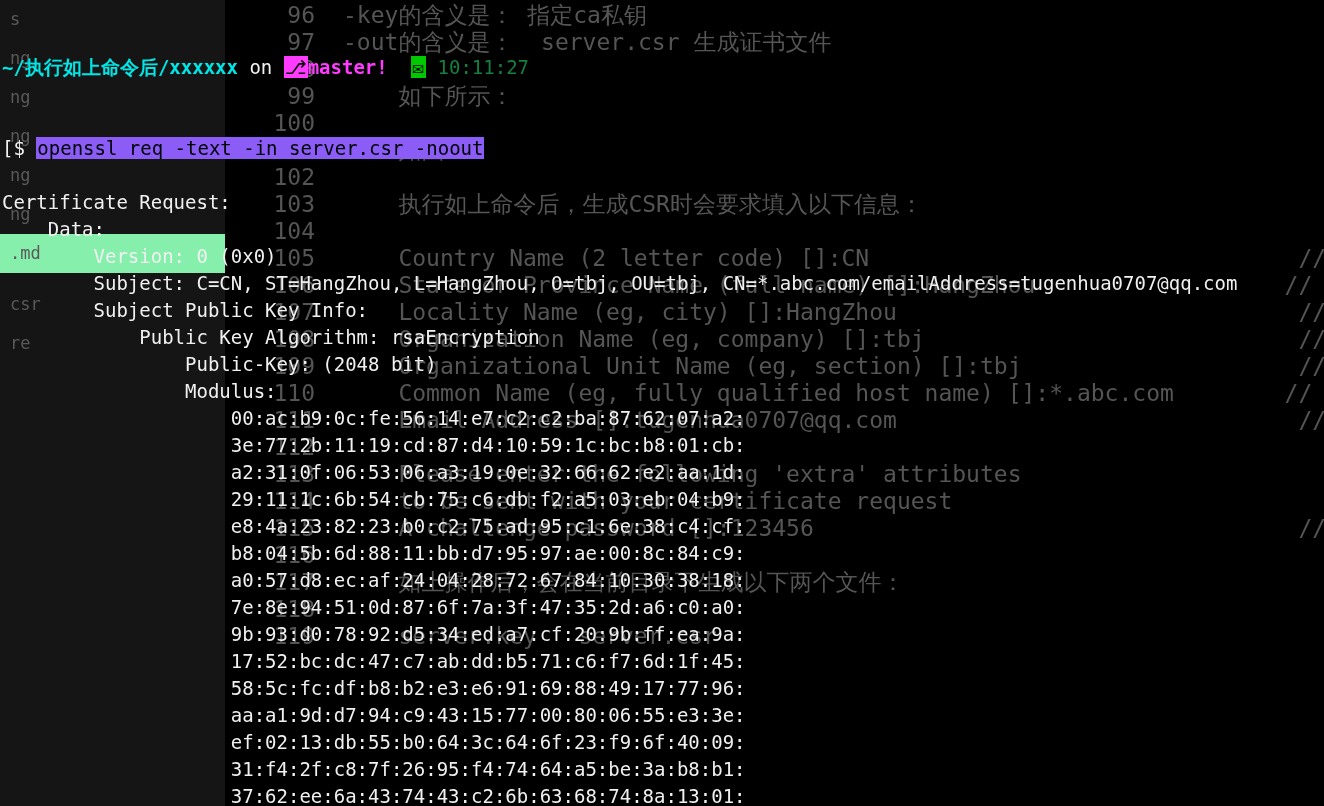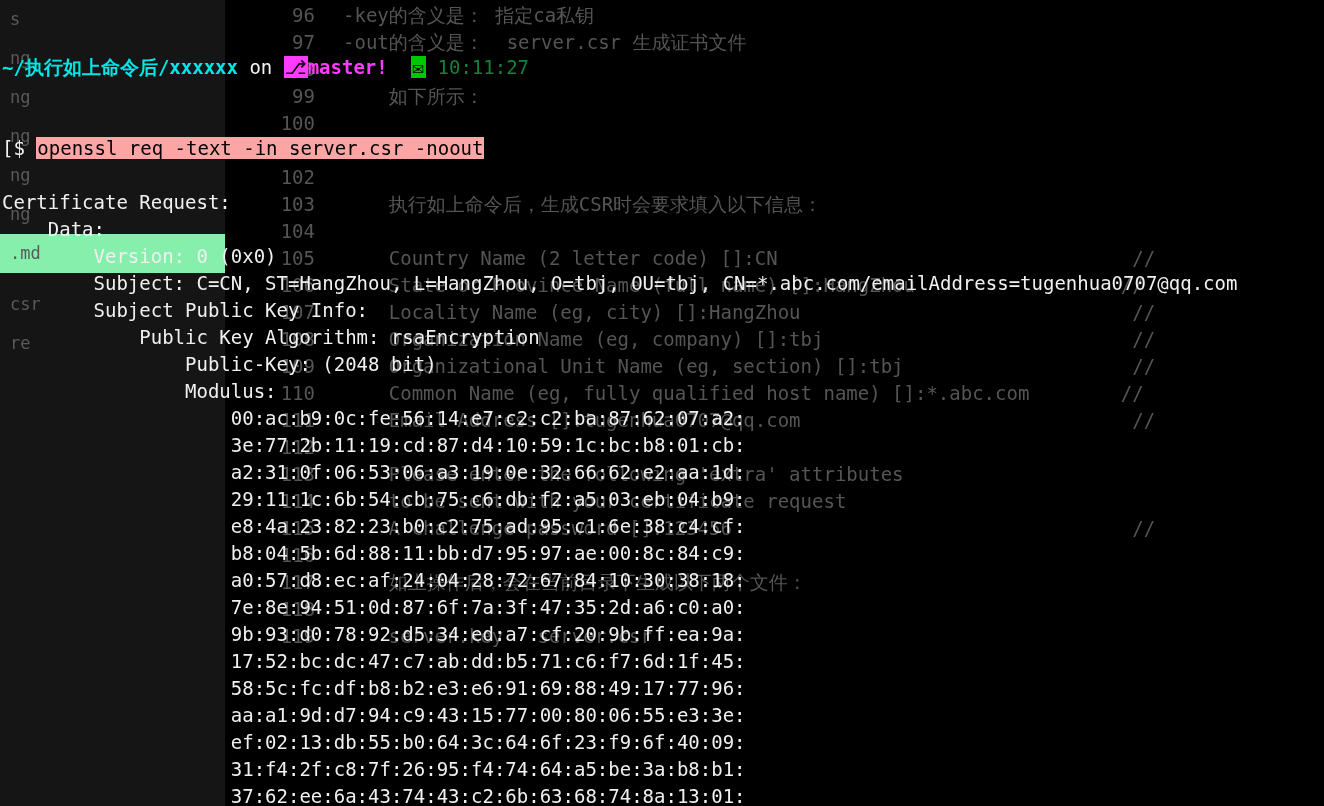--- a/index.html
+++ b/index.html
@@ -33,42 +33,42 @@
   }
   .bg-sidebar .item.sel {
     background: #86efac;
   }
   .bg-content {
     position: absolute;
     left: 225px; top: 0; right: 0;
     color: #555;
     white-space: pre;
     padding: 2px 20px;
-    font-size: 19px;
+    font-size: 23px;
   }
   .bg-content .ln { color:#555; }
   .bg-content .num { color:#555; display:inline-block; width:70px; text-align:right; margin-right:28px;}
   .fg-layer {
     position: absolute;
     top: 0; left: 0; width: 100%; height: 100%;
     color: #f0f0f0;
     white-space: pre;
   }
   .prompt-line {
     display: block;
     padding-left: 2px;
   }
   .cyan { color: #00e5e5; font-weight: bold;}
   .magenta { color: #ff3bff; font-weight: bold;}
   .magenta-bg { background:#ff3bff; color:#000; padding:0 1px;}
   .yellow { color: #15803d; font-weight: normal;}
   .green-bg { background: #00c800; color:#000; padding:0 2px; }
   .white { color: #f2f2f2; }
   .cmd-block {
-    background: #fca5a5;
+    background: #8b5cf6;
     color: #000;
     padding: 0 1px;
   }
   pre.output {
     color:#f0f0f0;
     padding-left:2px;
   }
 </style>
 </head>
 <body>

